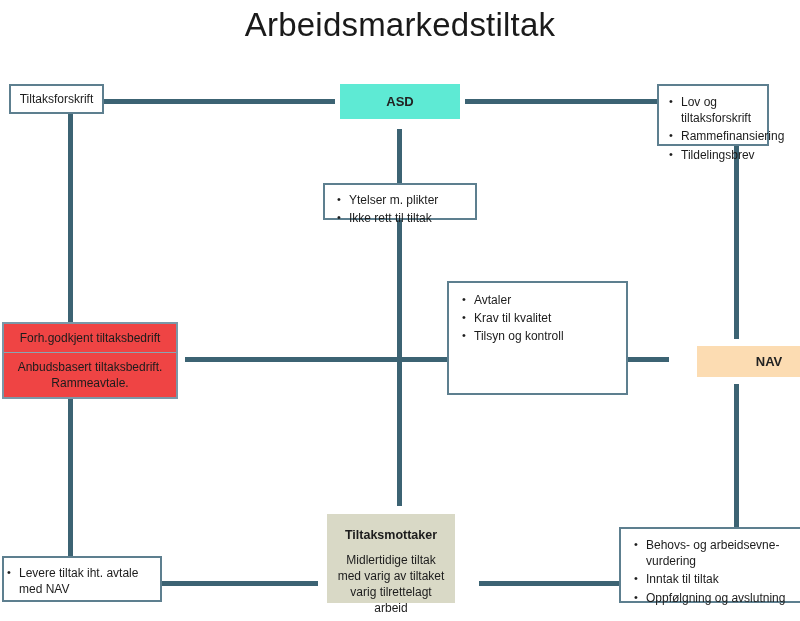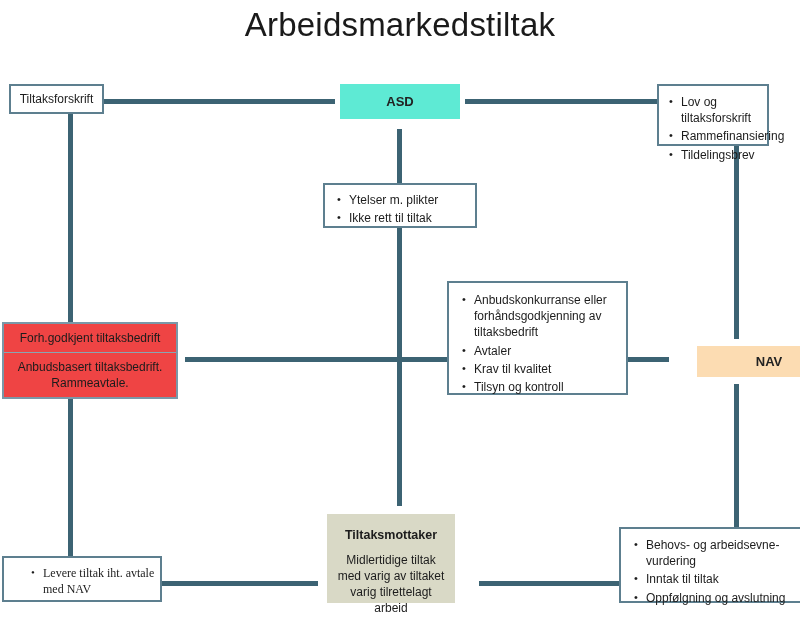--- a/index.html
+++ b/index.html
@@ -22,21 +22,21 @@
   .bedrift{background:#ef4444;border:2px solid #7a98a8;text-align:center;display:flex;flex-direction:column;}
   .bedrift .sect1{flex:0 0 28px;display:flex;align-items:center;justify-content:center;border-bottom:1.5px solid #8aa5b2;}
   .bedrift .sect2{flex:1;display:flex;flex-direction:column;align-items:center;justify-content:center;}
   .centered{display:flex;align-items:center;justify-content:center;}
   ul.bullets{list-style:none;margin:0;padding:0;}
   ul.bullets li{position:relative;padding-left:13px;margin:0 0 2px 0;}
   ul.bullets li::before{content:"•";position:absolute;left:1px;top:0;font-size:11px;}
   .pad-lov{padding:8px 2px 0 9px;}
   .pad-ytelser{padding:7px 2px 0 11px;}
   .pad-anbud{padding:9px 4px 0 12px;}
-  .pad-levere{padding:7px 2px 0 26px;font-family:Liberation Serif, serif;}
+  .pad-levere{padding:7px 2px 0 2px;}
   .pad-behovs{padding:8px 2px 0 12px;}
 </style>
 </head>
 <body>
 
 <div id="stage">
 
   <div class="title">Arbeidsmarkedstiltak</div>
 
   <div class="conn" style="left:95px;top:99px;width:240px;height:5px;"></div>
@@ -60,30 +60,29 @@
   </div>
 
   <div class="box white pad-lov" style="left:657px;top:84px;width:112px;height:62px;">
     <ul class="bullets">
       <li>Lov og tiltaksforskrift</li>
       <li>Rammefinansiering</li>
       <li>Tildelingsbrev</li>
     </ul>
   </div>
 
-  <div class="box white pad-ytelser" style="left:323px;top:183px;width:154px;height:45px;">
+  <div class="box white pad-ytelser" style="left:323px;top:183px;width:154px;height:37px;">
     <ul class="bullets">
       <li>Ytelser m. plikter</li>
       <li>Ikke rett til tiltak</li>
     </ul>
   </div>
 
   <div class="box white pad-anbud" style="left:447px;top:281px;width:181px;height:114px;">
     <ul class="bullets">
-      <li>Anbudskonkurranse eller forhåndsgodkjenning av tiltaksbedrift</li>
       <li>Avtaler</li>
       <li>Krav til kvalitet</li>
       <li>Tilsyn og kontroll</li>
     </ul>
   </div>
 
   <div class="box fillbox nav" style="left:677px;top:346px;width:144px;height:31px;margin-left:20px;">
     <span>NAV</span>
   </div>
 

